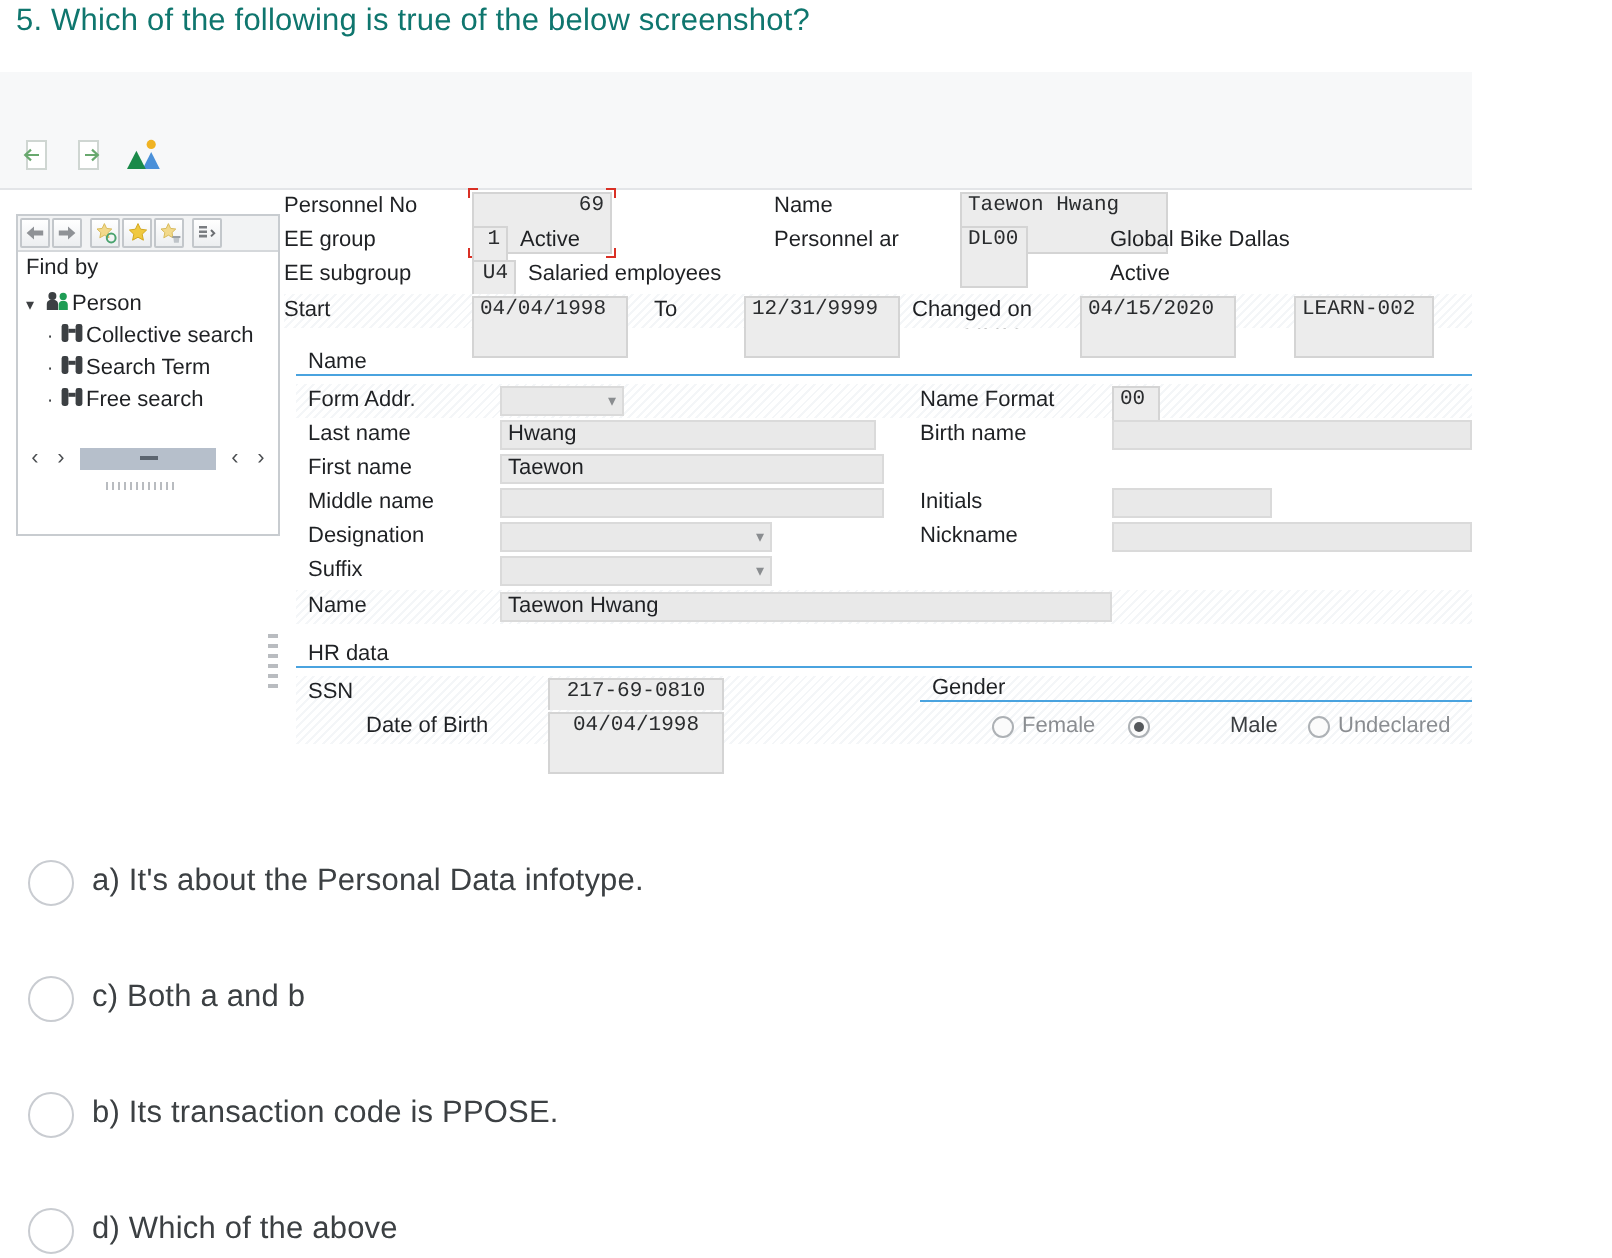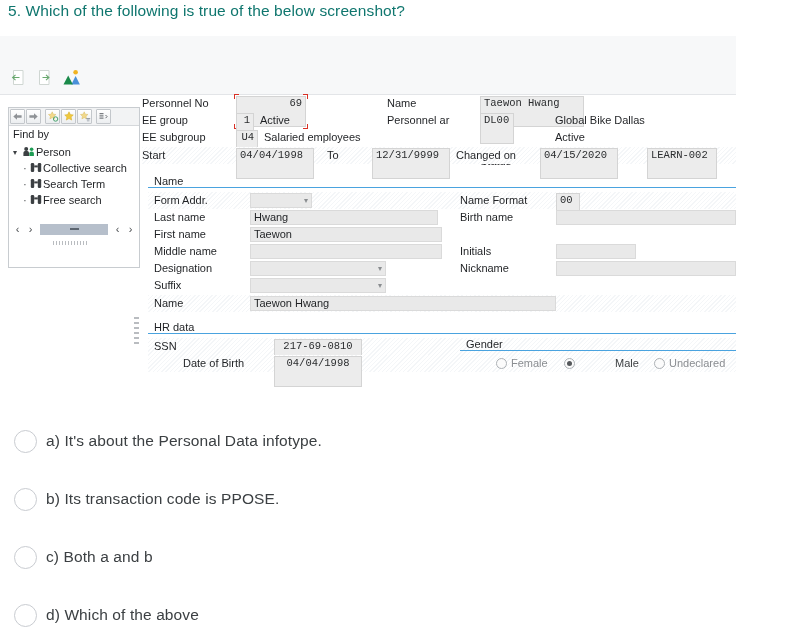--- a/index.html
+++ b/index.html
@@ -414,23 +414,23 @@
   <div class="splitgrip"></div>
 </div>
 
 <div class="options">
   <div class="opt">
     <span class="circle"></span>
     <span class="otext">a) It's about the Personal Data infotype.</span>
   </div>
   <div class="opt">
     <span class="circle"></span>
-    <span class="otext">b) Its transaction code is PPOSE.</span>
+    <span class="otext">c) Both a and b</span>
   </div>
   <div class="opt">
     <span class="circle"></span>
-    <span class="otext">c) Both a and b</span>
+    <span class="otext">b) Its transaction code is PPOSE.</span>
   </div>
   <div class="opt">
     <span class="circle"></span>
     <span class="otext">d) Which of the above</span>
   </div>
 </div>
 
 </body></html>

